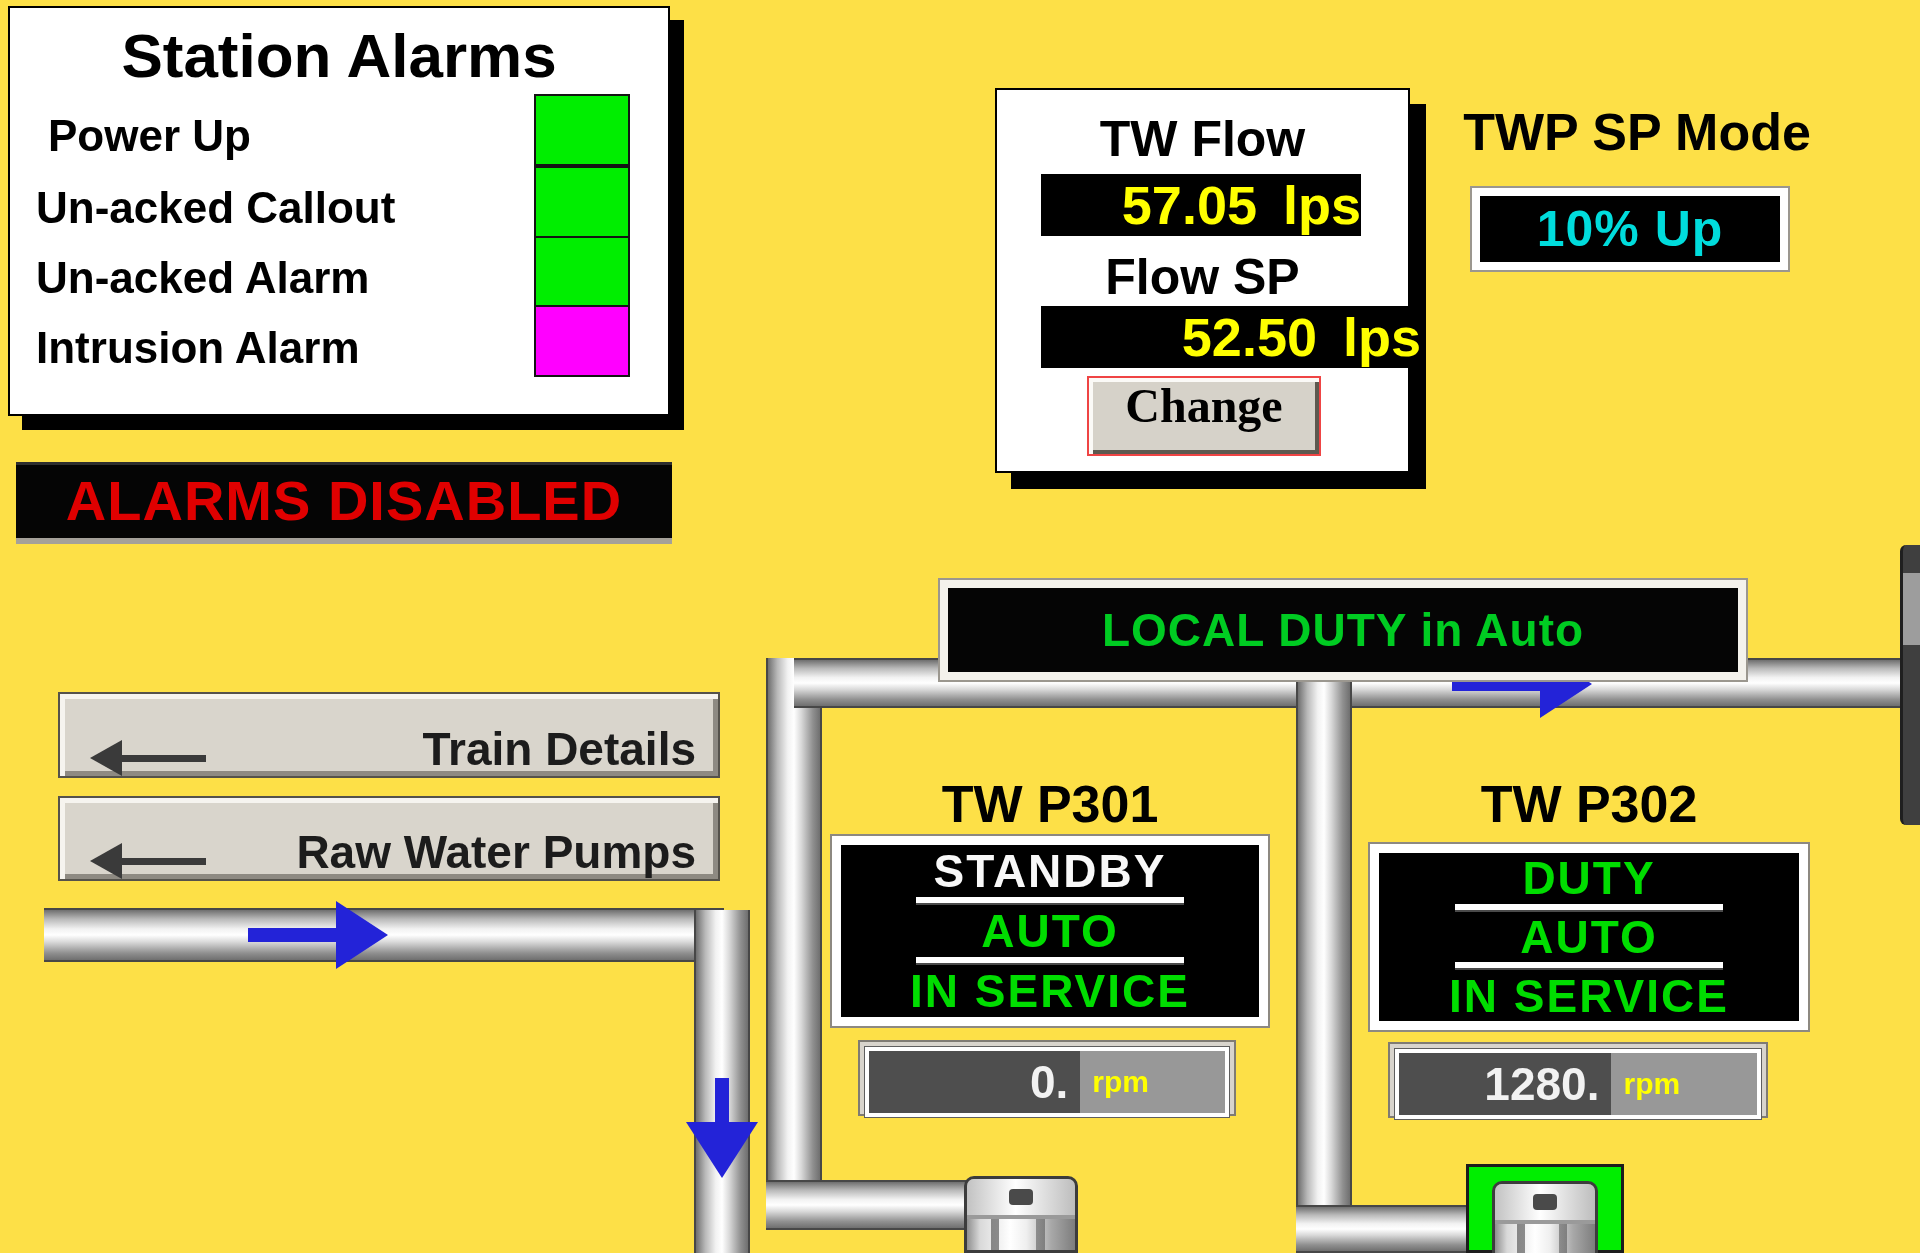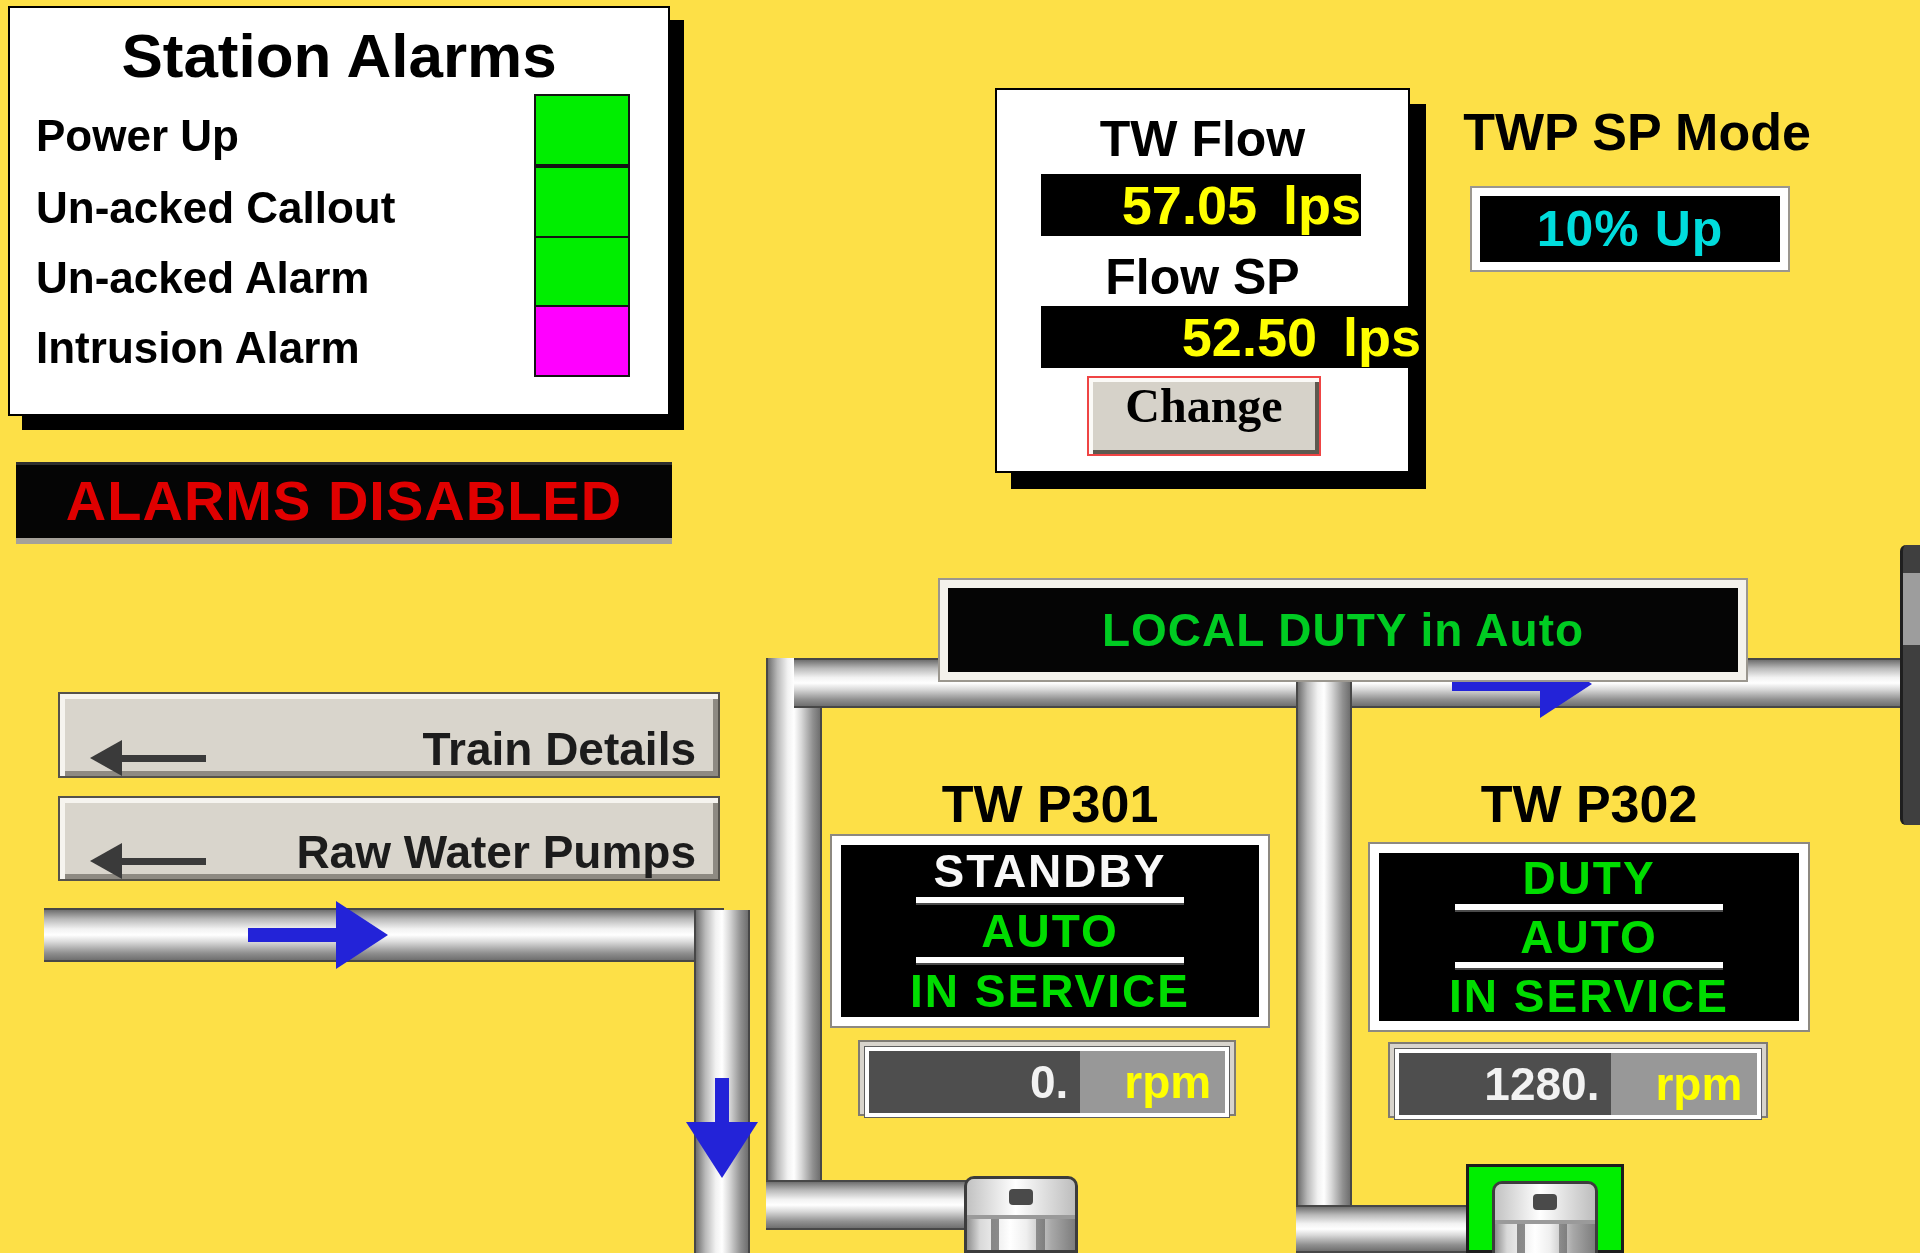--- a/index.html
+++ b/index.html
@@ -67,21 +67,21 @@
   .srow{font-size:46px;letter-spacing:2px;line-height:1;}
   .sep{width:64%;height:6px;background:#fff;border-bottom:2px solid #4a4a4a;}
   .pump-name{color:#000;font-size:52px;text-align:center;z-index:2;}
 
   
   .rpm{background:#d8d4cc;border:2px solid #7f7b73;padding:5px;z-index:2;}
   .rpm-inner{height:100%;display:flex;border:4px solid #fff;outline:1px solid #5e5e5e;}
   .rpm-val{flex:0 0 56%;background:#4e4e4e;color:#f2f2f2;display:flex;align-items:center;
            justify-content:flex-end;padding-right:12px;font-size:46px;}
   .rpm-unit{flex:1;background:#989898;color:#ffff00;display:flex;align-items:center;
-            padding-left:44px;font-size:46px;}
+            padding-left:12px;font-size:30px;}
 
   
   .pump-icon{border:3px solid #3c3c3c;border-radius:10px 10px 0 0;z-index:3;
              background:linear-gradient(90deg,#8f8f8f 0%,#d9d9d9 12%,#ffffff 40%,#efefef 55%,#a8a8a8 78%,#7d7d7d 100%);
              display:flex;flex-direction:column;cursor:pointer;}
   .pump-cap{height:36px;border-bottom:4px solid #9a9a9a;border-radius:7px 7px 0 0;
             background:linear-gradient(90deg,#c2c2c2,#ffffff 45%,#bdbdbd);
             display:flex;align-items:center;justify-content:center;}
   .pump-dot{width:24px;height:16px;background:#4a4a4a;border-radius:4px;}
   .pump-body{flex:1;background:linear-gradient(90deg,transparent 0 22%,rgba(55,55,55,.55) 22% 30%,
@@ -116,21 +116,21 @@
     <div class="shaft" style="background-color: rgb(35, 35, 216);"></div>
     <div class="head" style="border-top-color: rgb(35, 35, 216);"></div>
   </div>
 
   <div class="abs edge-device" style="left:1900px;top:545px;width:20px;height:280px;">
     <div class="seg" style="top:28px;height:72px;"></div>
   </div>
 
   <div class="abs white-panel" style="left:8px;top:6px;width:662px;height:410px;">
     <div class="abs panel-title" style="left:0;top:12px;width:100%;font-size:62px;">Station Alarms</div>
-    <div class="abs alarm-label" style="left:26px;top:106px;">Power Up</div>
+    <div class="abs alarm-label" style="left:38px;top:106px;">Power Up</div>
     <div class="abs alarm-box" style="left: 524px; top: 86px; background-color: rgb(0, 238, 0);"></div>
     <div class="abs alarm-label" style="left:26px;top:178px;">Un-acked Callout</div>
     <div class="abs alarm-box" style="left: 524px; top: 158px; background-color: rgb(0, 238, 0);"></div>
     <div class="abs alarm-label" style="left:26px;top:248px;">Un-acked Alarm</div>
     <div class="abs alarm-box" style="left: 524px; top: 228px; background-color: rgb(0, 238, 0);"></div>
     <div class="abs alarm-label" style="left:26px;top:318px;">Intrusion Alarm</div>
     <div class="abs alarm-box" style="left: 524px; top: 297px; background-color: rgb(255, 0, 255);"></div>
   </div>
 
   <div class="abs black-banner alarms-disabled" style="left:16px;top:462px;width:656px;height:76px;">

